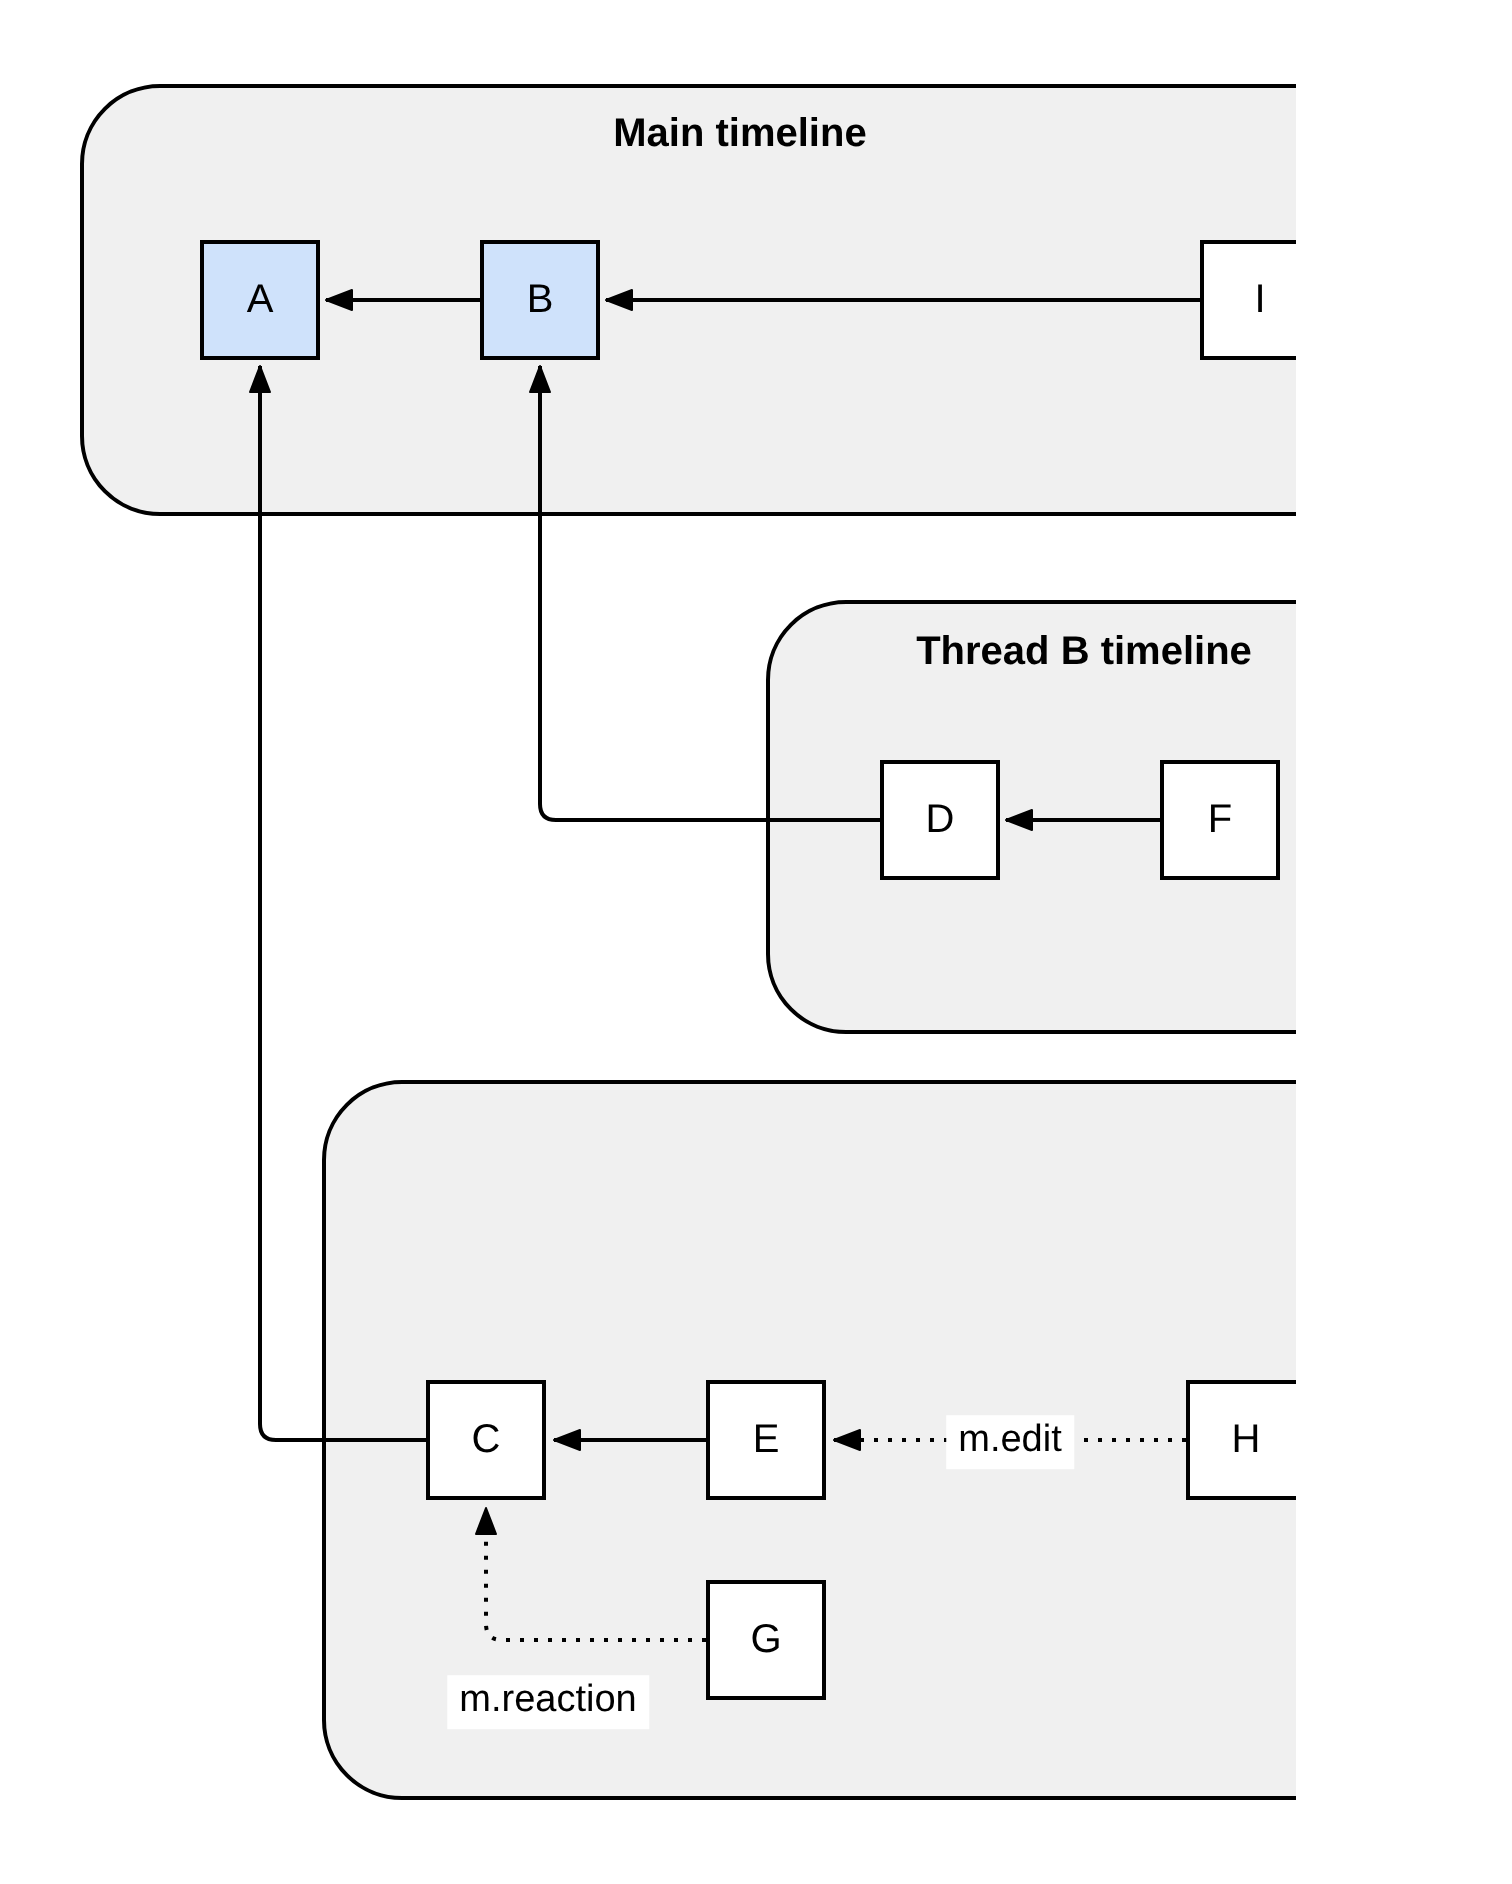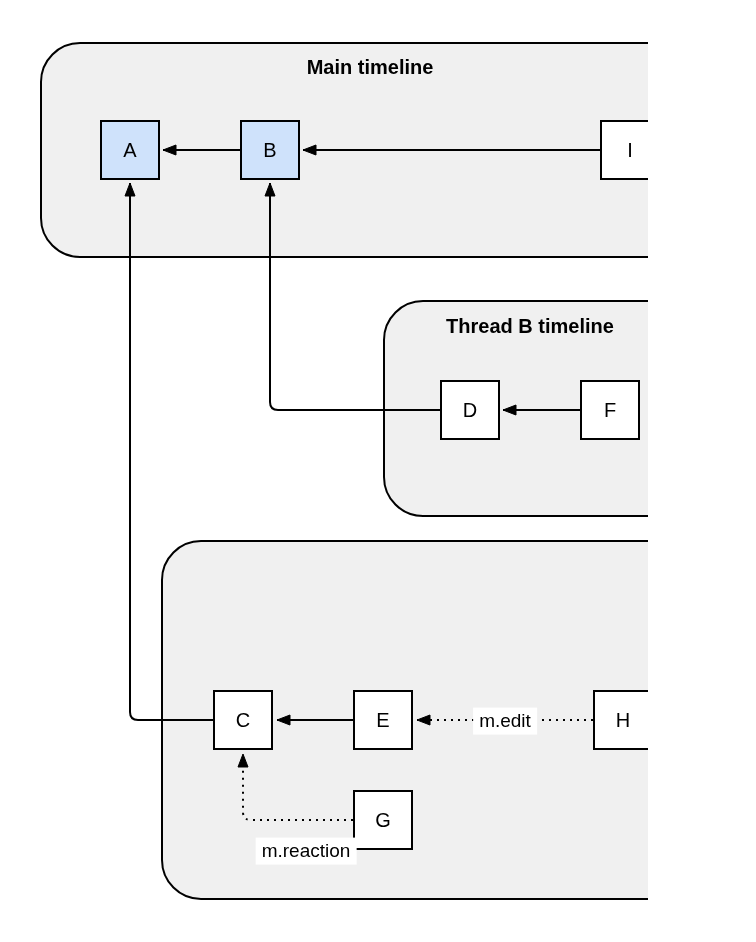--- a/index.html
+++ b/index.html
@@ -67,21 +67,21 @@
 </head>
 <body>
 
 <div class="canvas">
 
   <div class="container-box" style="left:40px; top:42px; width:660px; height:216px;"></div>
   <div class="container-box" style="left:383px; top:300px; width:318px; height:217px;"></div>
   <div class="container-box" style="left:161px; top:540px; width:552px; height:360px;"></div>
 
   <div class="container-title" style="left:40px; top:56px; width:660px;">Main timeline</div>
-  <div class="container-title" style="left:371px; top:315px; width:318px;">Thread B timeline</div>
+  <div class="container-title" style="left:383px; top:315px; width:318px;">Thread B timeline</div>
 
   <svg class="edges-svg" viewBox="0 0 756 942">
     <defs>
       <marker id="arrow" markerUnits="userSpaceOnUse" markerWidth="16" markerHeight="12" refX="14" refY="6" orient="auto">
         <path d="M1 1 L14 6 L1 11 Z" fill="#000000" stroke="#000000" stroke-linejoin="round"></path>
       </marker>
     </defs>
     <path d="M240 150 H163" fill="none" stroke="#000000" stroke-width="2" marker-end="url(#arrow)"></path>
     <path d="M600 150 H303" fill="none" stroke="#000000" stroke-width="2" marker-end="url(#arrow)"></path>
     <path d="M580 410 H503" fill="none" stroke="#000000" stroke-width="2" marker-end="url(#arrow)"></path>
@@ -96,15 +96,15 @@
   <div class="node highlight" style="left:240px; top:120px;">B</div>
   <div class="node" style="left:600px; top:120px;">I</div>
   <div class="node" style="left:440px; top:380px;">D</div>
   <div class="node" style="left:580px; top:380px;">F</div>
   <div class="node" style="left:213px; top:690px;">C</div>
   <div class="node" style="left:353px; top:690px;">E</div>
   <div class="node" style="left:593px; top:690px;">H</div>
   <div class="node" style="left:353px; top:790px;">G</div>
 
   <div class="edge-label" style="left:505px; top:721px;">m.edit</div>
-  <div class="edge-label" style="left:274px; top:851px;margin-left:32px;">m.reaction</div>
+  <div class="edge-label" style="left:274px; top:851px;">m.reaction</div>
 
 </div>
 
 </body></html>

